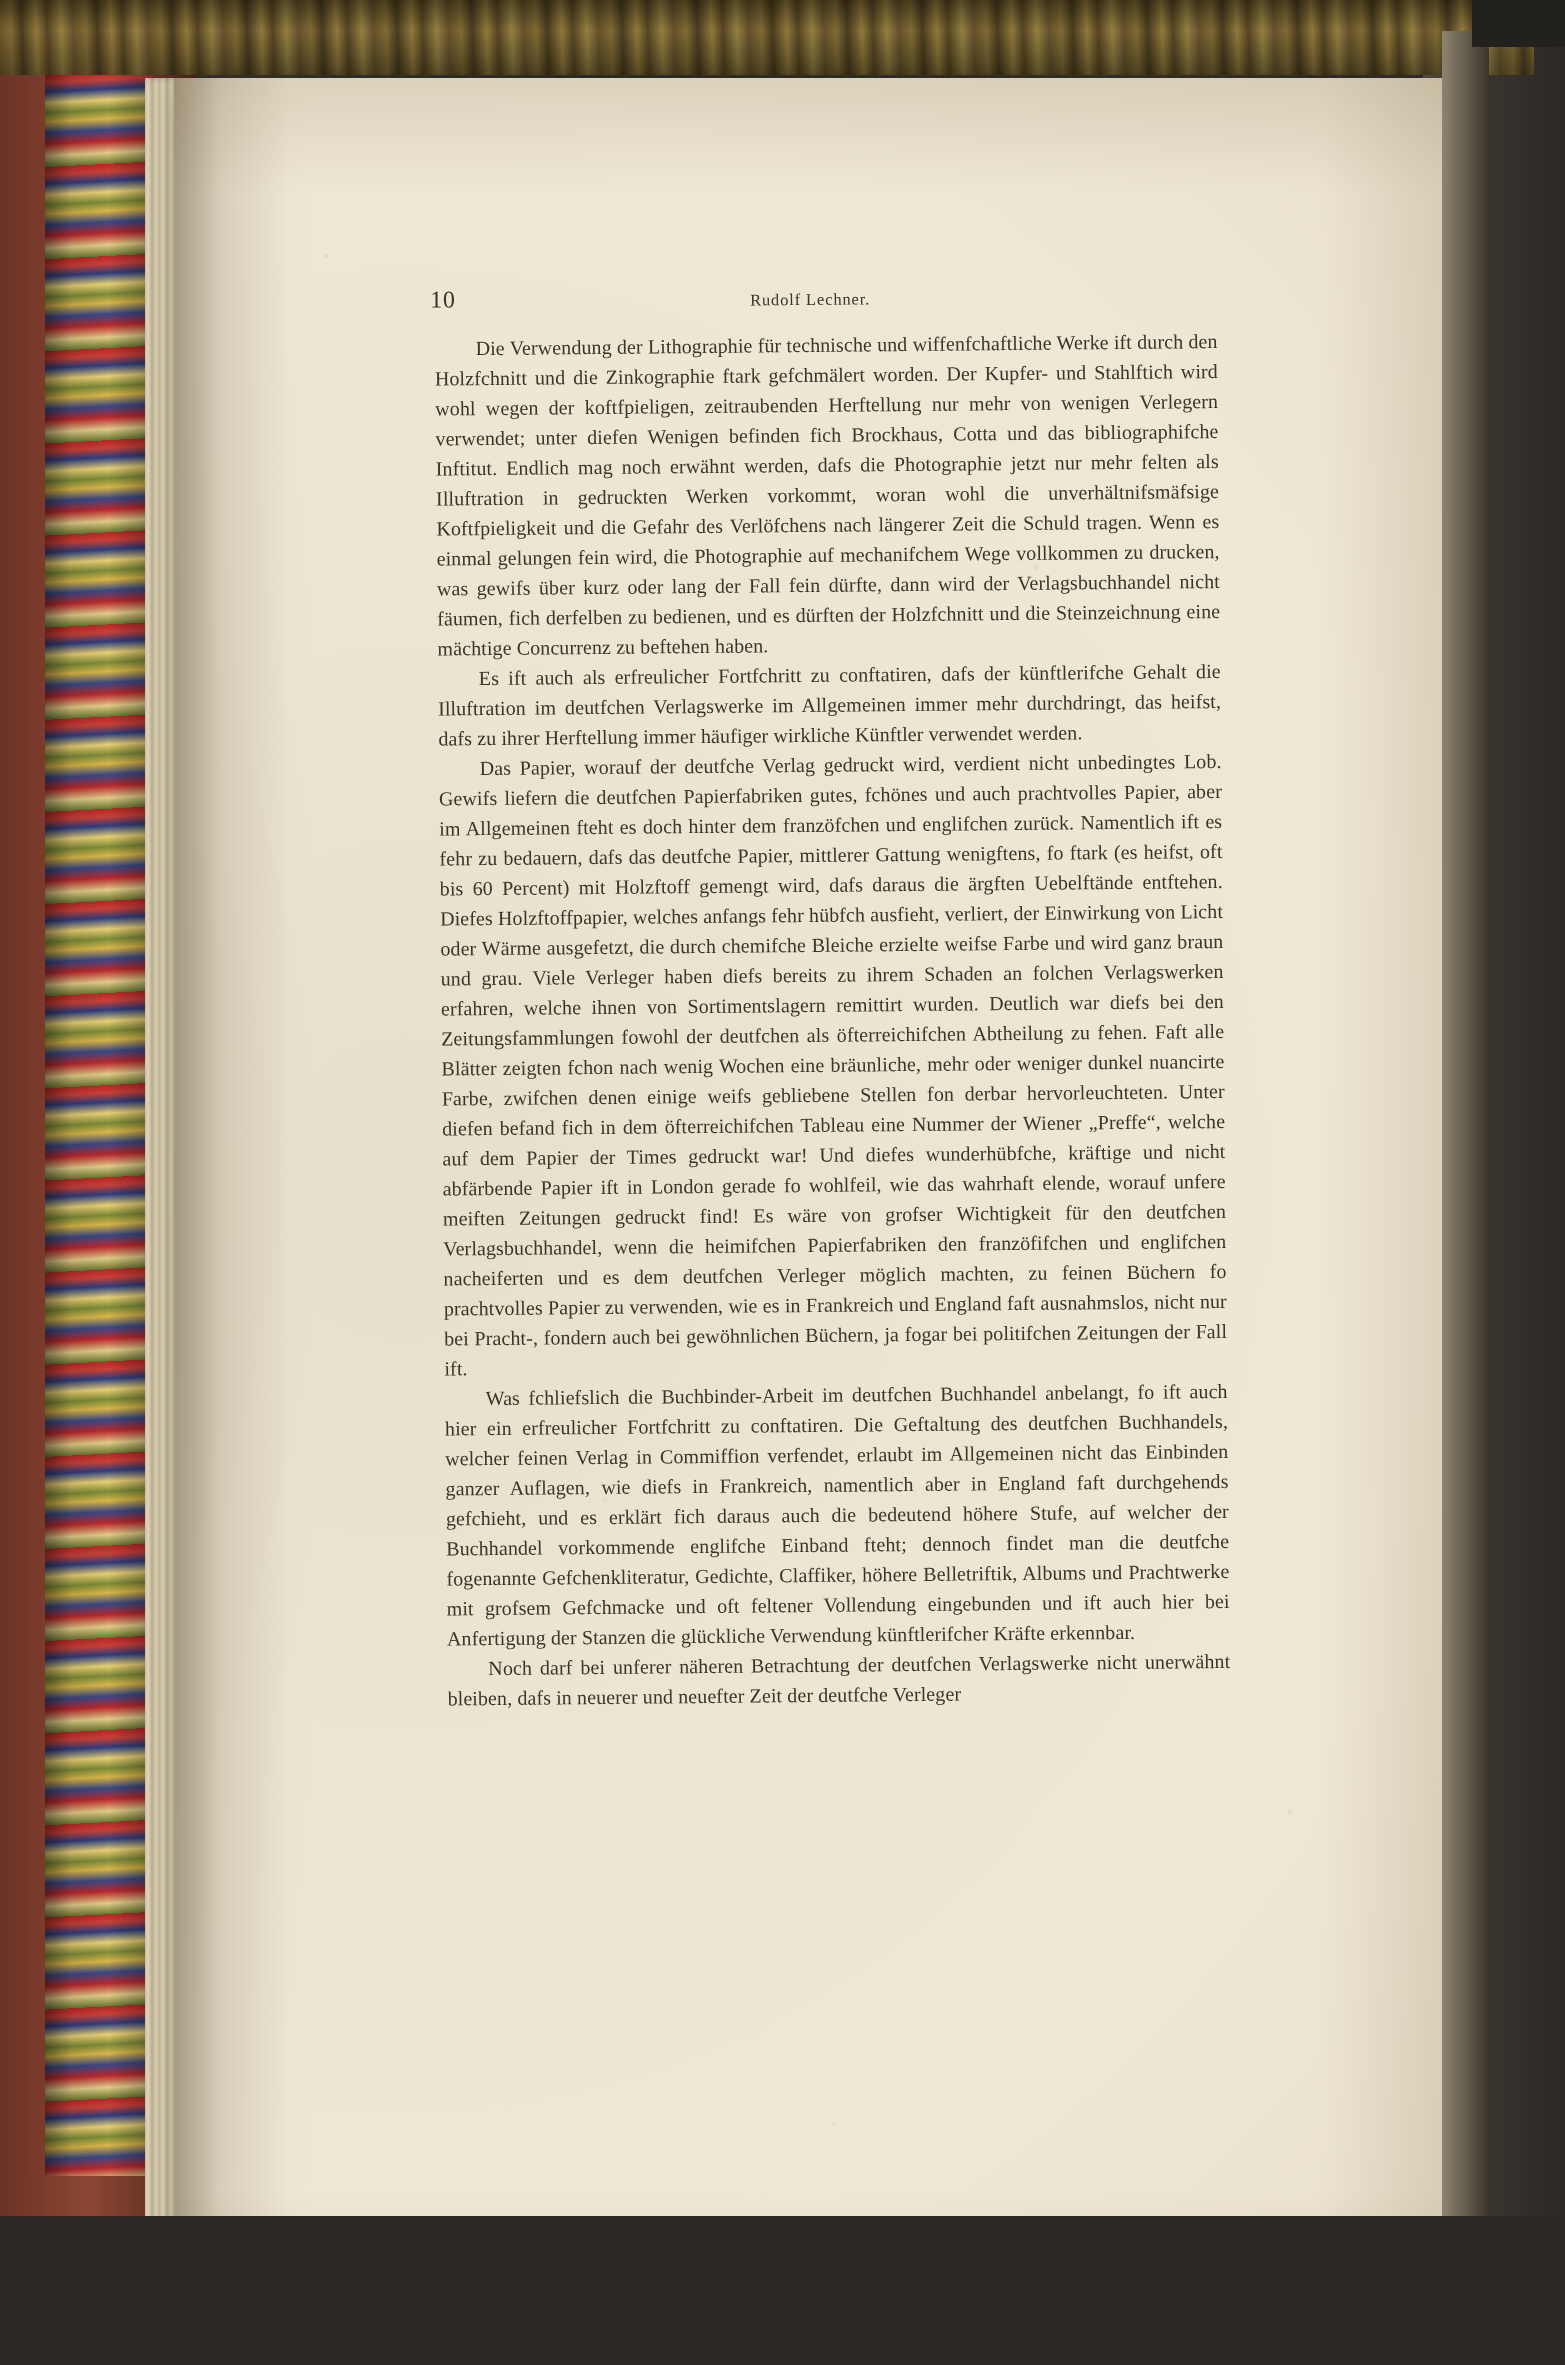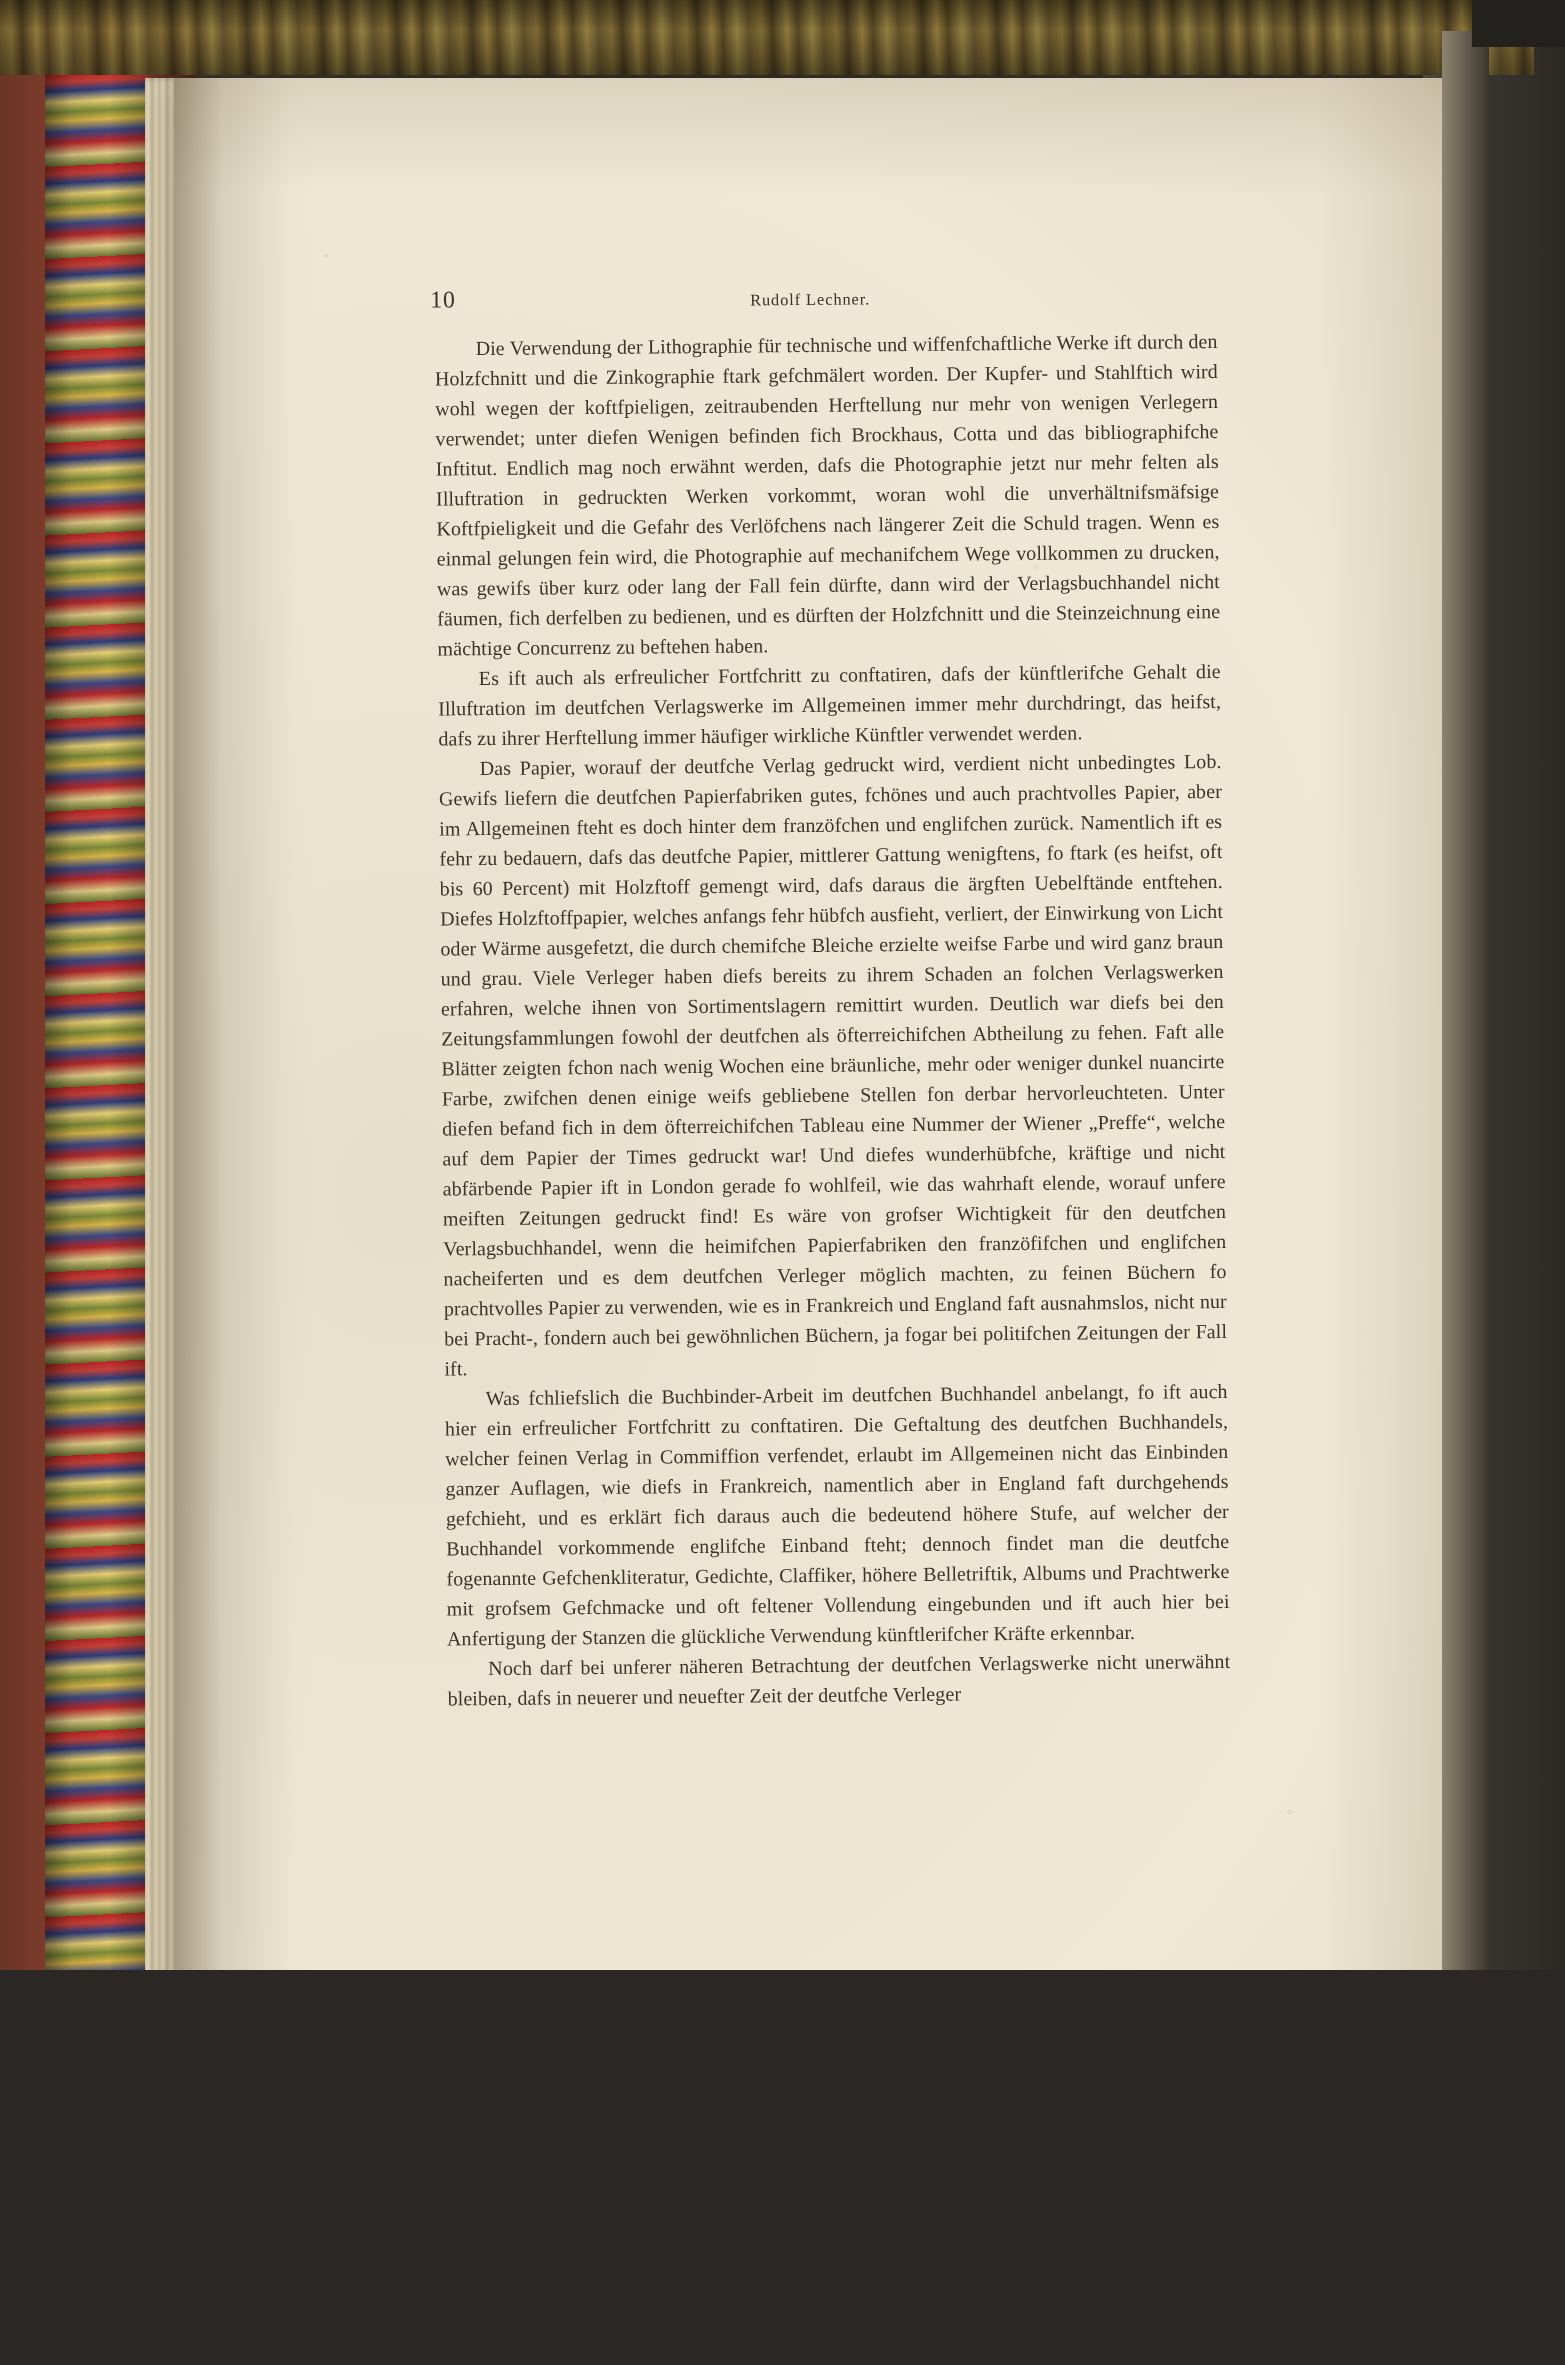--- a/index.html
+++ b/index.html
@@ -10,21 +10,21 @@
   body {
     width: 1566px;
     height: 2366px;
     overflow: hidden;
     font-family: "Liberation Serif", serif;
   }
 
   #scan {
     position: relative;
     width: 1566px;
-    height: 1970px;
+    height: 2216px;
     background: #404040;
     overflow: hidden;
   }
 
   
   .bg-dark {
     position: absolute;
     inset: 0;
     background:
       linear-gradient(100deg, #2e2b27 0%, #3a3630 12%, #332f2a 30%, #38342e 60%, #2b2825 100%);

